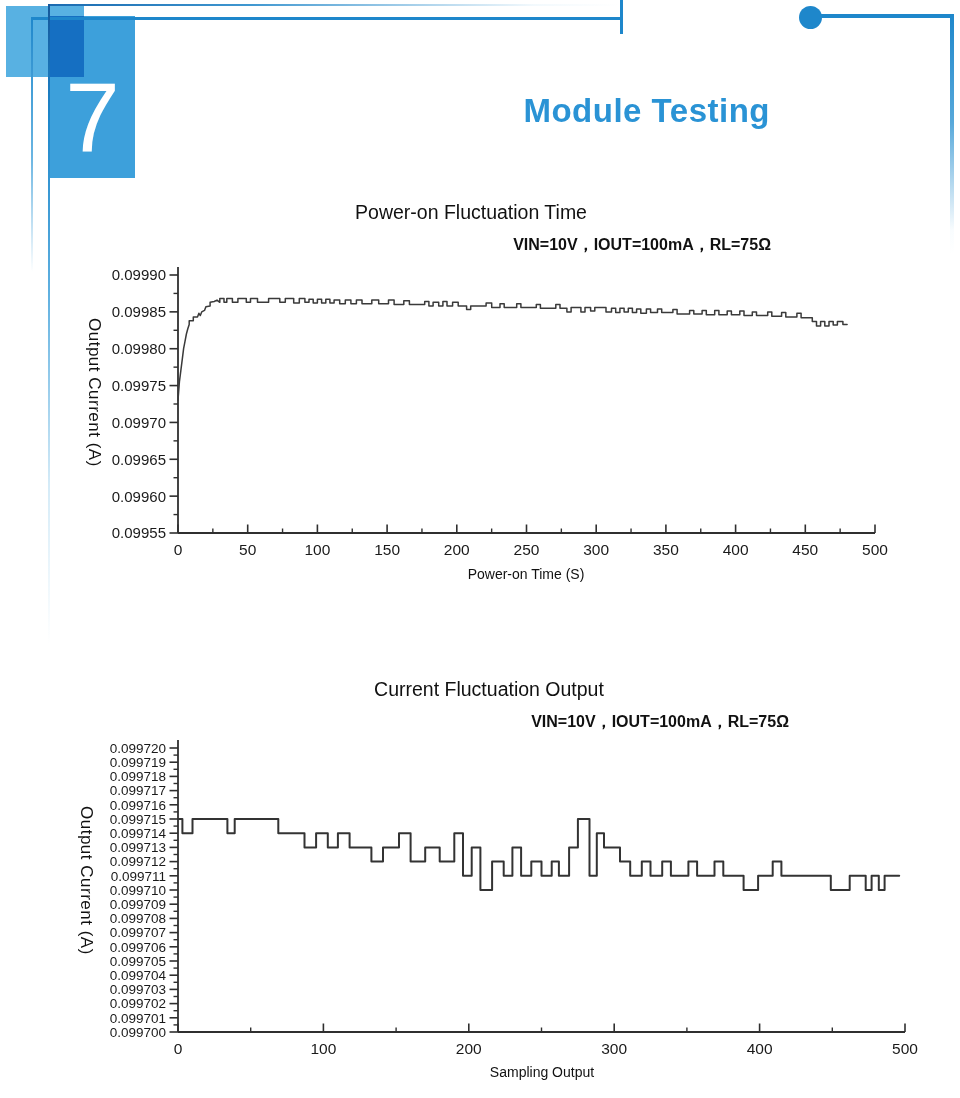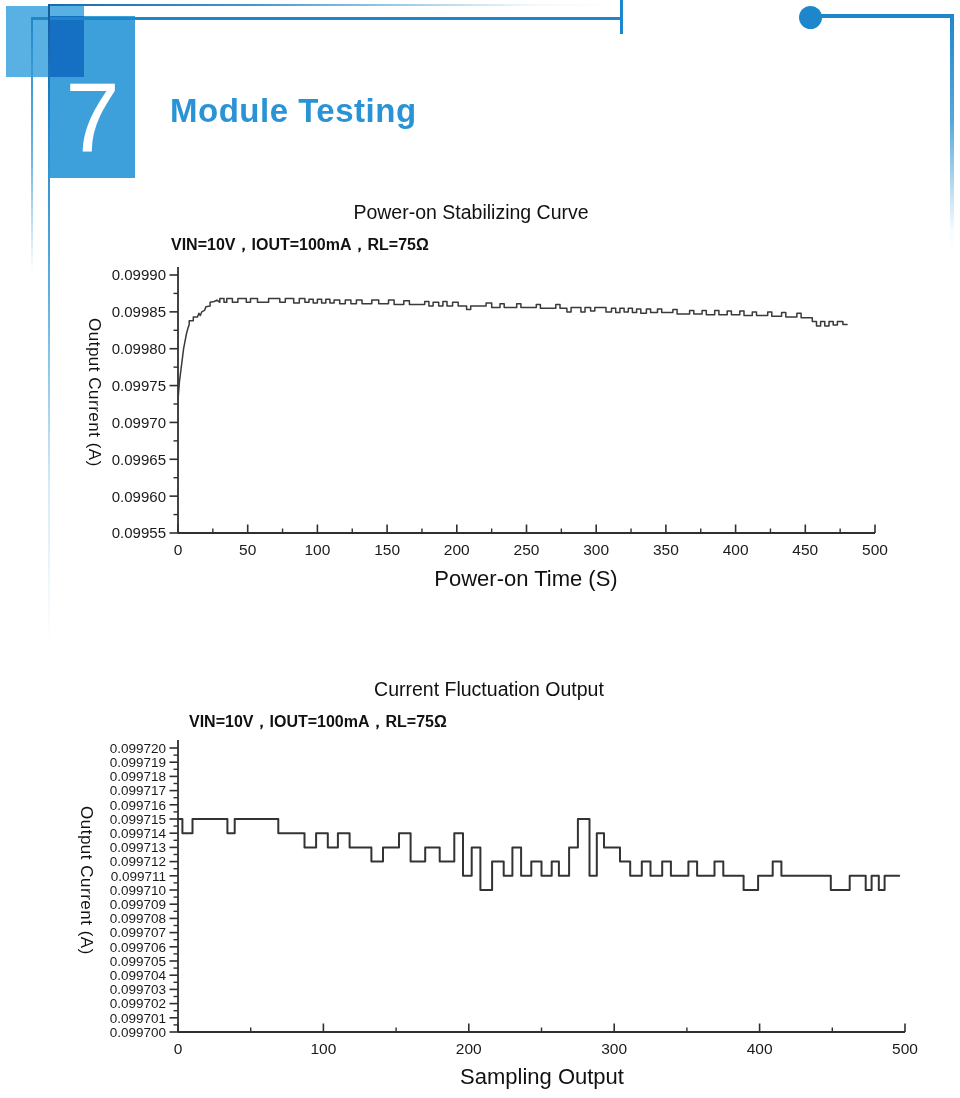--- a/index.html
+++ b/index.html
@@ -19,32 +19,32 @@
   .vtick{left:620px;top:0;width:3px;height:34px;background:#1e87cb}
   .dot{left:799px;top:6px;width:23px;height:23px;border-radius:50%;background:#1e87cb}
   .hline-c{left:810px;top:14px;width:142px;height:4px;background:#1e87cb}
   .vline-right{left:950px;top:14px;width:4px;height:240px;
        background:linear-gradient(180deg,#1e87cb 0%,#57a8da 45%,rgba(190,225,245,.1) 90%,rgba(255,255,255,0) 100%)}
   .vline-1{left:48px;top:4px;width:2px;height:640px;
        background:linear-gradient(180deg,#15589b 0%,#1e87cb 18%,#5fb0e0 45%,rgba(170,215,240,.5) 75%,rgba(255,255,255,0) 100%)}
   .vline-2{left:31px;top:17px;width:2px;height:255px;
        background:linear-gradient(180deg,#1e87cb 0%,#6ab5e2 55%,rgba(255,255,255,0) 100%)}
   
-  .page-title{left:170px;top:92px;width:600px;text-align:left;
+  .page-title{left:170px;top:92px;width:600px;text-align:right;
        font-size:33px;font-weight:700;color:#2a93d5;letter-spacing:.5px}
   .chart-title{width:600px;text-align:center;font-size:19.5px;color:#111}
   .c1-title{left:171px;top:201px}
   .c2-title{left:189px;top:678px}
-  .chart-sub{width:600px;text-align:left;font-size:16px;font-weight:700;color:#111}
+  .chart-sub{width:600px;text-align:right;font-size:16px;font-weight:700;color:#111}
   .c1-sub{left:171px;top:235px}
   .c2-sub{left:189px;top:712px}
   .ylab{writing-mode:vertical-rl;font-size:17px;color:#111;letter-spacing:.5px}
   .c1-ylab{left:84px;top:318px}
   .c2-ylab{left:76px;top:806px}
-  .xlab{width:600px;text-align:center;font-size:22px;color:#111}
+  .xlab{width:600px;text-align:center;font-size:14px;color:#111}
   .c1-xlab{left:226px;top:566px}
   .c2-xlab{left:242px;top:1064px}
   .chart-svg{position:absolute;left:0;top:0;width:960px;height:1098px;pointer-events:none}
   svg text{font-family:"Liberation Sans",sans-serif}
 </style>
 </head>
 <body>
 
 <div class="abs sq-light"></div>
 <div class="abs sq-dark"></div>
@@ -53,21 +53,21 @@
 <div class="abs hline-b"></div>
 <div class="abs vtick"></div>
 <div class="abs dot"></div>
 <div class="abs hline-c"></div>
 <div class="abs vline-right"></div>
 <div class="abs vline-1"></div>
 <div class="abs vline-2"></div>
 
 <div class="abs page-title">Module Testing</div>
 
-<div class="abs chart-title c1-title">Power-on Stabilizing Curve</div>
+<div class="abs chart-title c1-title">Power-on Fluctuation Time</div>
 <div class="abs chart-sub   c1-sub">VIN=10V，IOUT=100mA，RL=75Ω</div>
 <div class="abs ylab        c1-ylab">Output Current (A)</div>
 <div class="abs xlab        c1-xlab">Power-on Time (S)</div>
 
 <div class="abs chart-title c2-title">Current Fluctuation Output</div>
 <div class="abs chart-sub   c2-sub">VIN=10V，IOUT=100mA，RL=75Ω</div>
 <div class="abs ylab        c2-ylab">Output Current (A)</div>
 <div class="abs xlab        c2-xlab">Sampling Output</div>
 
 <svg class="chart-svg" viewBox="0 0 960 1098">

